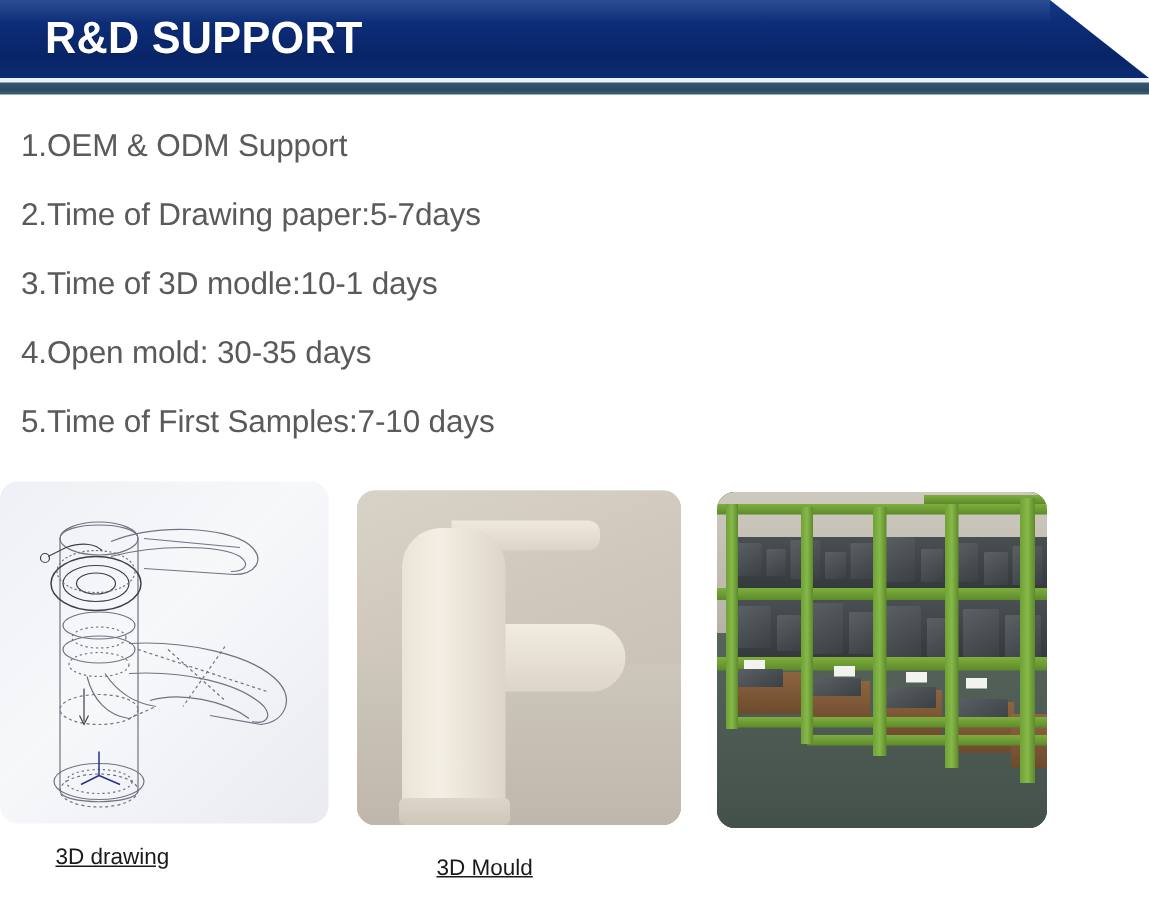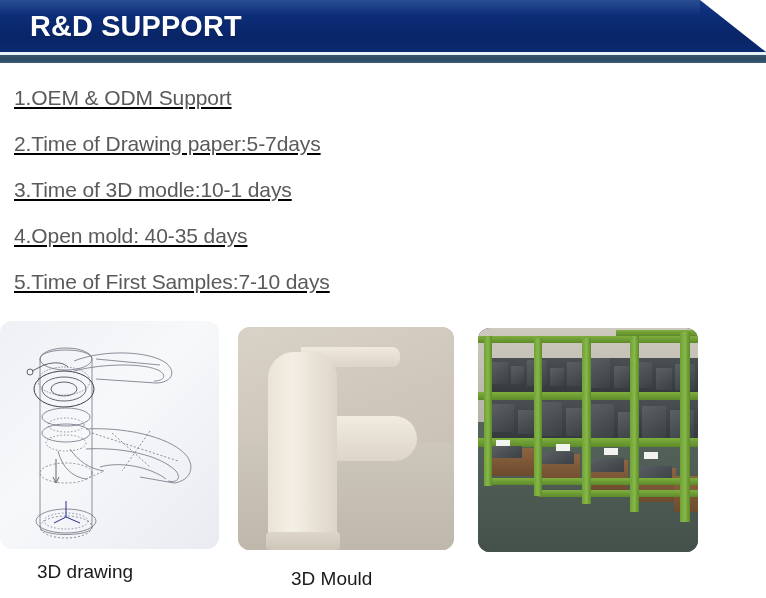--- a/index.html
+++ b/index.html
@@ -75,21 +75,20 @@
     text-shadow: 0 1px 1px rgba(0,0,0,0.25);
     transform: scaleX(0.96);
     transform-origin: left center;
   }
 
   
   .spec-list {
     position: absolute;
     left: 0; top: 75px;
     width: 520px;
-    text-decoration: underline;
   }
 
   .spec-item {
     font-size: 21px;
     color: #5a5a5a;
     line-height: 46px;
     padding-left: 14px;
     white-space: nowrap;
     letter-spacing: -0.1px;
   }
@@ -165,24 +164,25 @@
   .rack-beam { position: absolute; background: linear-gradient(180deg,#7fae3e,#5d8a2a); }
   .rack-post { position: absolute; background: linear-gradient(90deg,#6fa134,#87b84a,#5d8a2a); }
   .shelf-dark { position: absolute; background: linear-gradient(180deg,#4a4f52,#33383b); }
   .crate { position: absolute; background: linear-gradient(180deg,#8d6440,#6d4b2e); }
   .blk { position: absolute; background: linear-gradient(150deg,#5a6064,#3a4044); border-radius:1px; }
   .tag { position: absolute; background: #f2f2ee; }
 
   
   .caption {
     position: absolute;
-    font-size: 19px;
+    font-size: 15px;
     color: #1a1a1a;
     line-height: 22px;
     white-space: nowrap;
+    text-decoration: underline;
   }
   .cap-1 { left: 37px;  top: 561px; }
   .cap-2 { left: 291px; top: 568px; text-align: center; }
   .cap-3 { left: 489px; top: 562px; }
 </style>
 </head>
 <body>
 
 <div class="page">
 
@@ -192,21 +192,21 @@
     </div>
     <div class="header-hairline"></div>
     <div class="header-slate"></div>
     <div class="header-title">R&amp;D SUPPORT</div>
   </div>
 
   <div class="spec-list">
     <div class="spec-item">1.OEM &amp; ODM Support</div>
     <div class="spec-item">2.Time of Drawing paper:5-7days</div>
     <div class="spec-item">3.Time of 3D modle:10-1 days</div>
-    <div class="spec-item">4.Open mold: 40-35 days</div>
+    <div class="spec-item">4.Open mold: 30-35 days</div>
     <div class="spec-item">5.Time of First Samples:7-10 days</div>
   </div>
 
   <div class="cards">
 
     <div class="card card-1">
       <svg class="cad" viewBox="0 0 219 228">
         <g fill="none" stroke="#6e7480" stroke-width="0.8">
 
           <path d="M40 38 C40 26, 92 26, 92 38 L92 206 C92 216, 40 216, 40 206 Z"></path>

